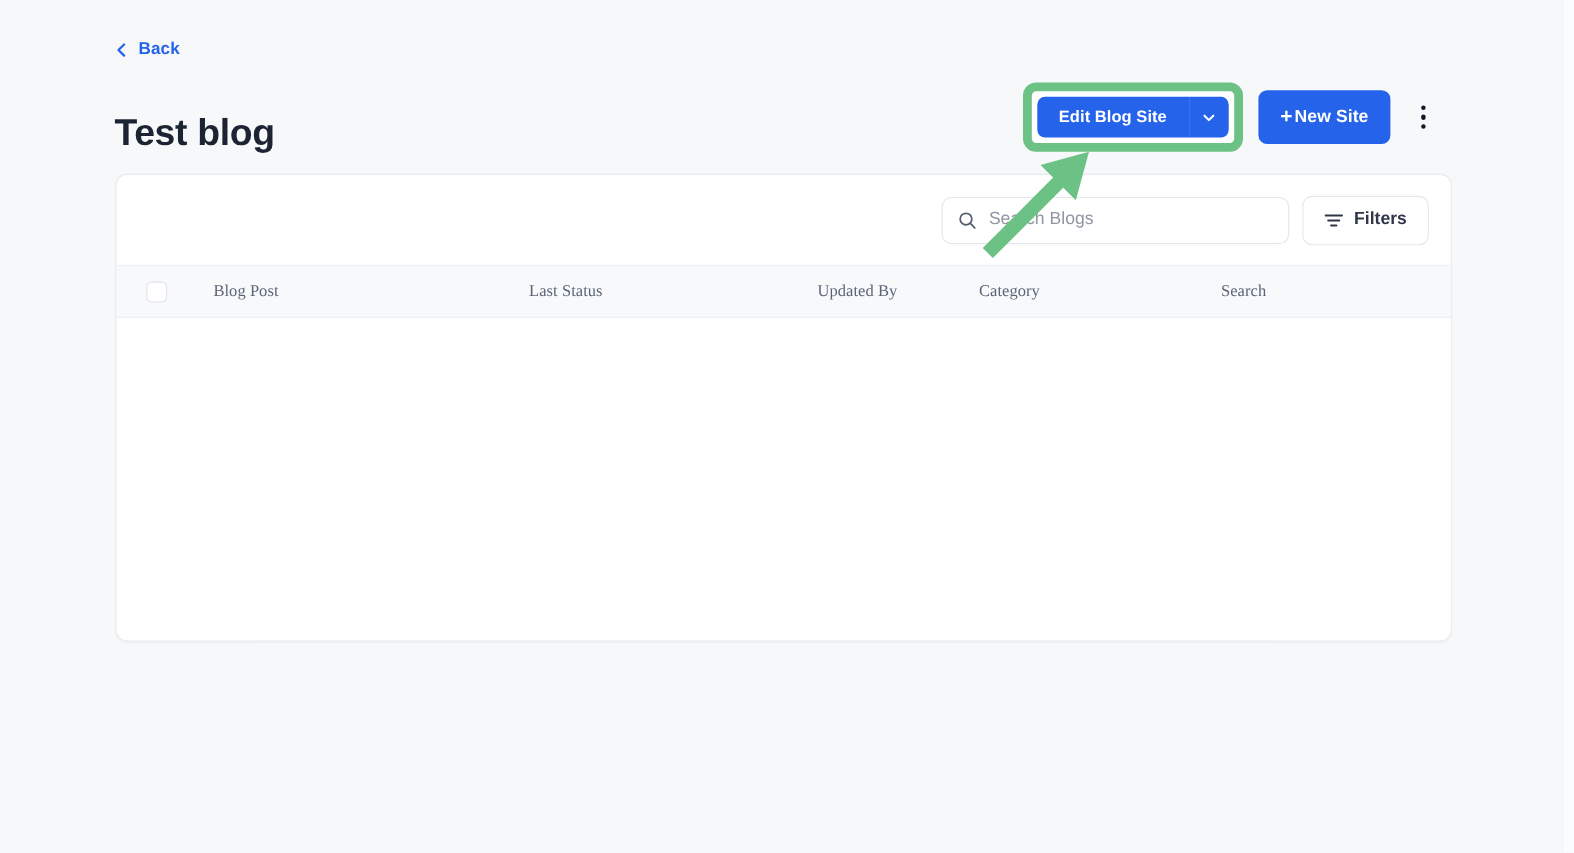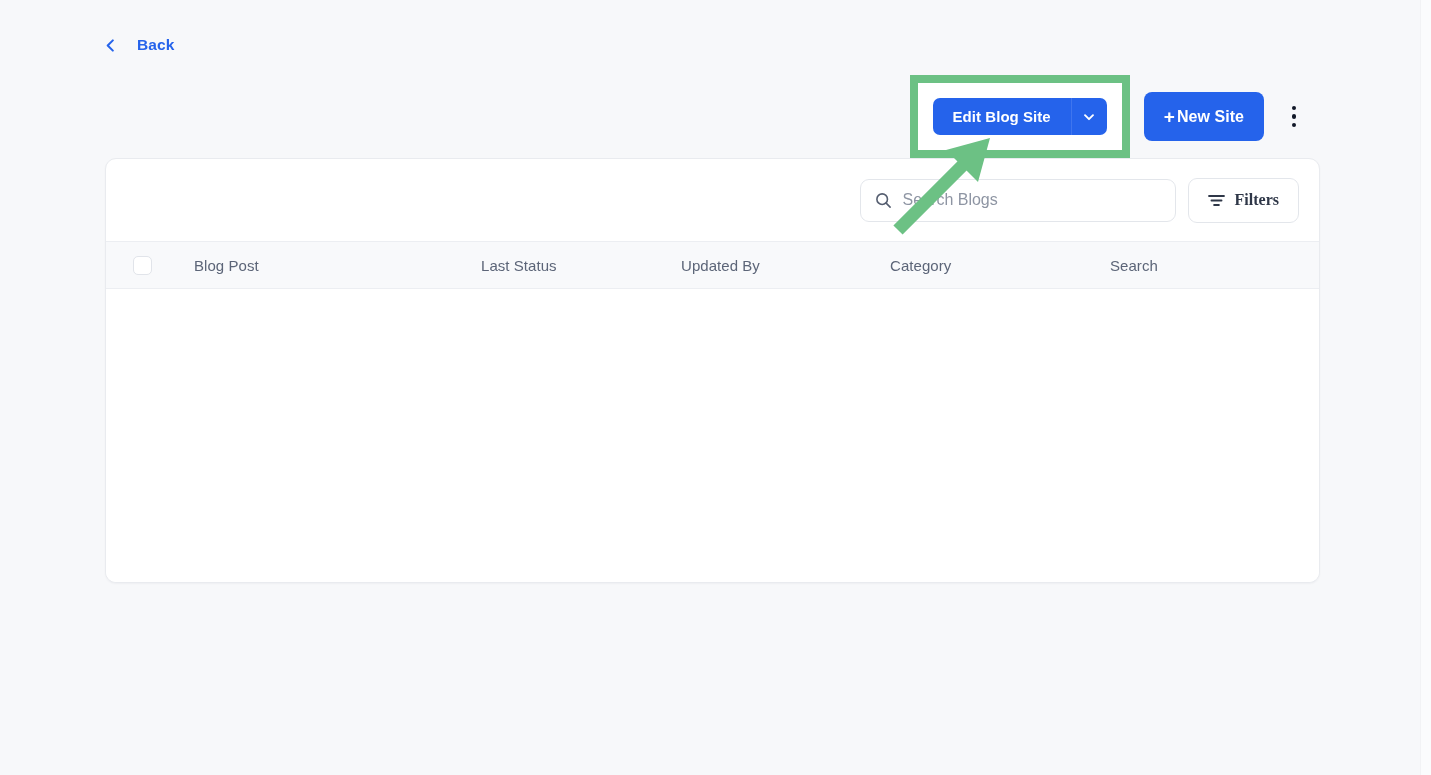--- a/index.html
+++ b/index.html
@@ -35,21 +35,21 @@
     height: 775px;
   }
 
   
   .back-link {
     position: absolute;
     left: 104px;
     top: 36px;
     display: flex;
     align-items: center;
-    gap: 20px;
+    gap: 9px;
     cursor: pointer;
     user-select: none;
   }
   .back-chevron {
     width: 13px;
     height: 13px;
     display: block;
   }
   .back-label {
     color: #2563eb;
@@ -76,22 +76,22 @@
     right: 109px;
     top: 75px;
     display: flex;
     align-items: center;
     gap: 0;
   }
 
   .highlight-box {
     border: 8px solid #6cc184;
     background: #ffffff;
-    padding: 15px;
-    border-radius: 0;
+    padding: 5px;
+    border-radius: 12px;
     display: flex;
     align-items: center;
     margin-right: 14px;
   }
 
   .split-button {
     display: flex;
     align-items: stretch;
     background: #2563eb;
     border-radius: 7px;
@@ -206,48 +206,49 @@
   .filters-button {
     height: 45px;
     padding: 0 19px;
     border: 1px solid #e3e6eb;
     border-radius: 9px;
     background: #ffffff;
     display: flex;
     align-items: center;
     gap: 10px;
     cursor: pointer;
-    font-family: Liberation Serif, serif;
+    font-family: Liberation Sans, sans-serif;
     font-size: 16px;
     font-weight: 600;
     color: #2f3748;
   }
   .filter-icon { display: block; width: 17px; height: 15px; }
 
   
   .table { width: 100%; }
   .table-head {
     display: flex;
     align-items: center;
     height: 48px;
     background: #f8f9fb;
     border-top: 1px solid #eceef2;
     border-bottom: 1px solid #eceef2;
+    font-family: Liberation Serif, serif;
   }
   .th {
     font-size: 15px;
     color: #5c6578;
     font-weight: 400;
     letter-spacing: 0.05px;
     white-space: nowrap;
   }
   .col-check { width: 88px; padding-left: 27px; display: flex; align-items: center; }
   .col-post     { width: 287px; }
   .col-updated  { width: 200px; }
-  .col-by       { width: 197px; }
+  .col-by       { width: 197px; text-align: center; }
   .col-category { width: 220px; margin-left: 12px; }
   .col-status   { flex: 1; }
 
   .checkbox {
     width: 19px;
     height: 19px;
     border: 1.5px solid #e1e4ea;
     border-radius: 5px;
     background: #ffffff;
     cursor: pointer;
@@ -275,20 +276,21 @@
 
   <div class="back-link">
     <span>
       <svg class="back-chevron" viewBox="0 0 14 14" fill="none" xmlns="http://www.w3.org/2000/svg">
         <path d="M9.5 1.5L4 7l5.5 5.5" stroke="#2563eb" stroke-width="2.2" stroke-linecap="round" stroke-linejoin="round"></path>
       </svg>
     </span>
     <span class="back-label">Back</span>
   </div>
 
+  <h1 class="page-title">Test blog</h1>
 
   <div class="header-actions">
 
     <div class="highlight-box">
       <div class="split-button">
         <div class="split-button-main">Edit Blog Site</div>
         <div class="split-button-caret">
           <span>
             <svg class="caret-icon" viewBox="0 0 14 14" fill="none" xmlns="http://www.w3.org/2000/svg">
               <path d="M3 5.2L7 9.2l4-4" stroke="#ffffff" stroke-width="1.9" stroke-linecap="round" stroke-linejoin="round"></path>

